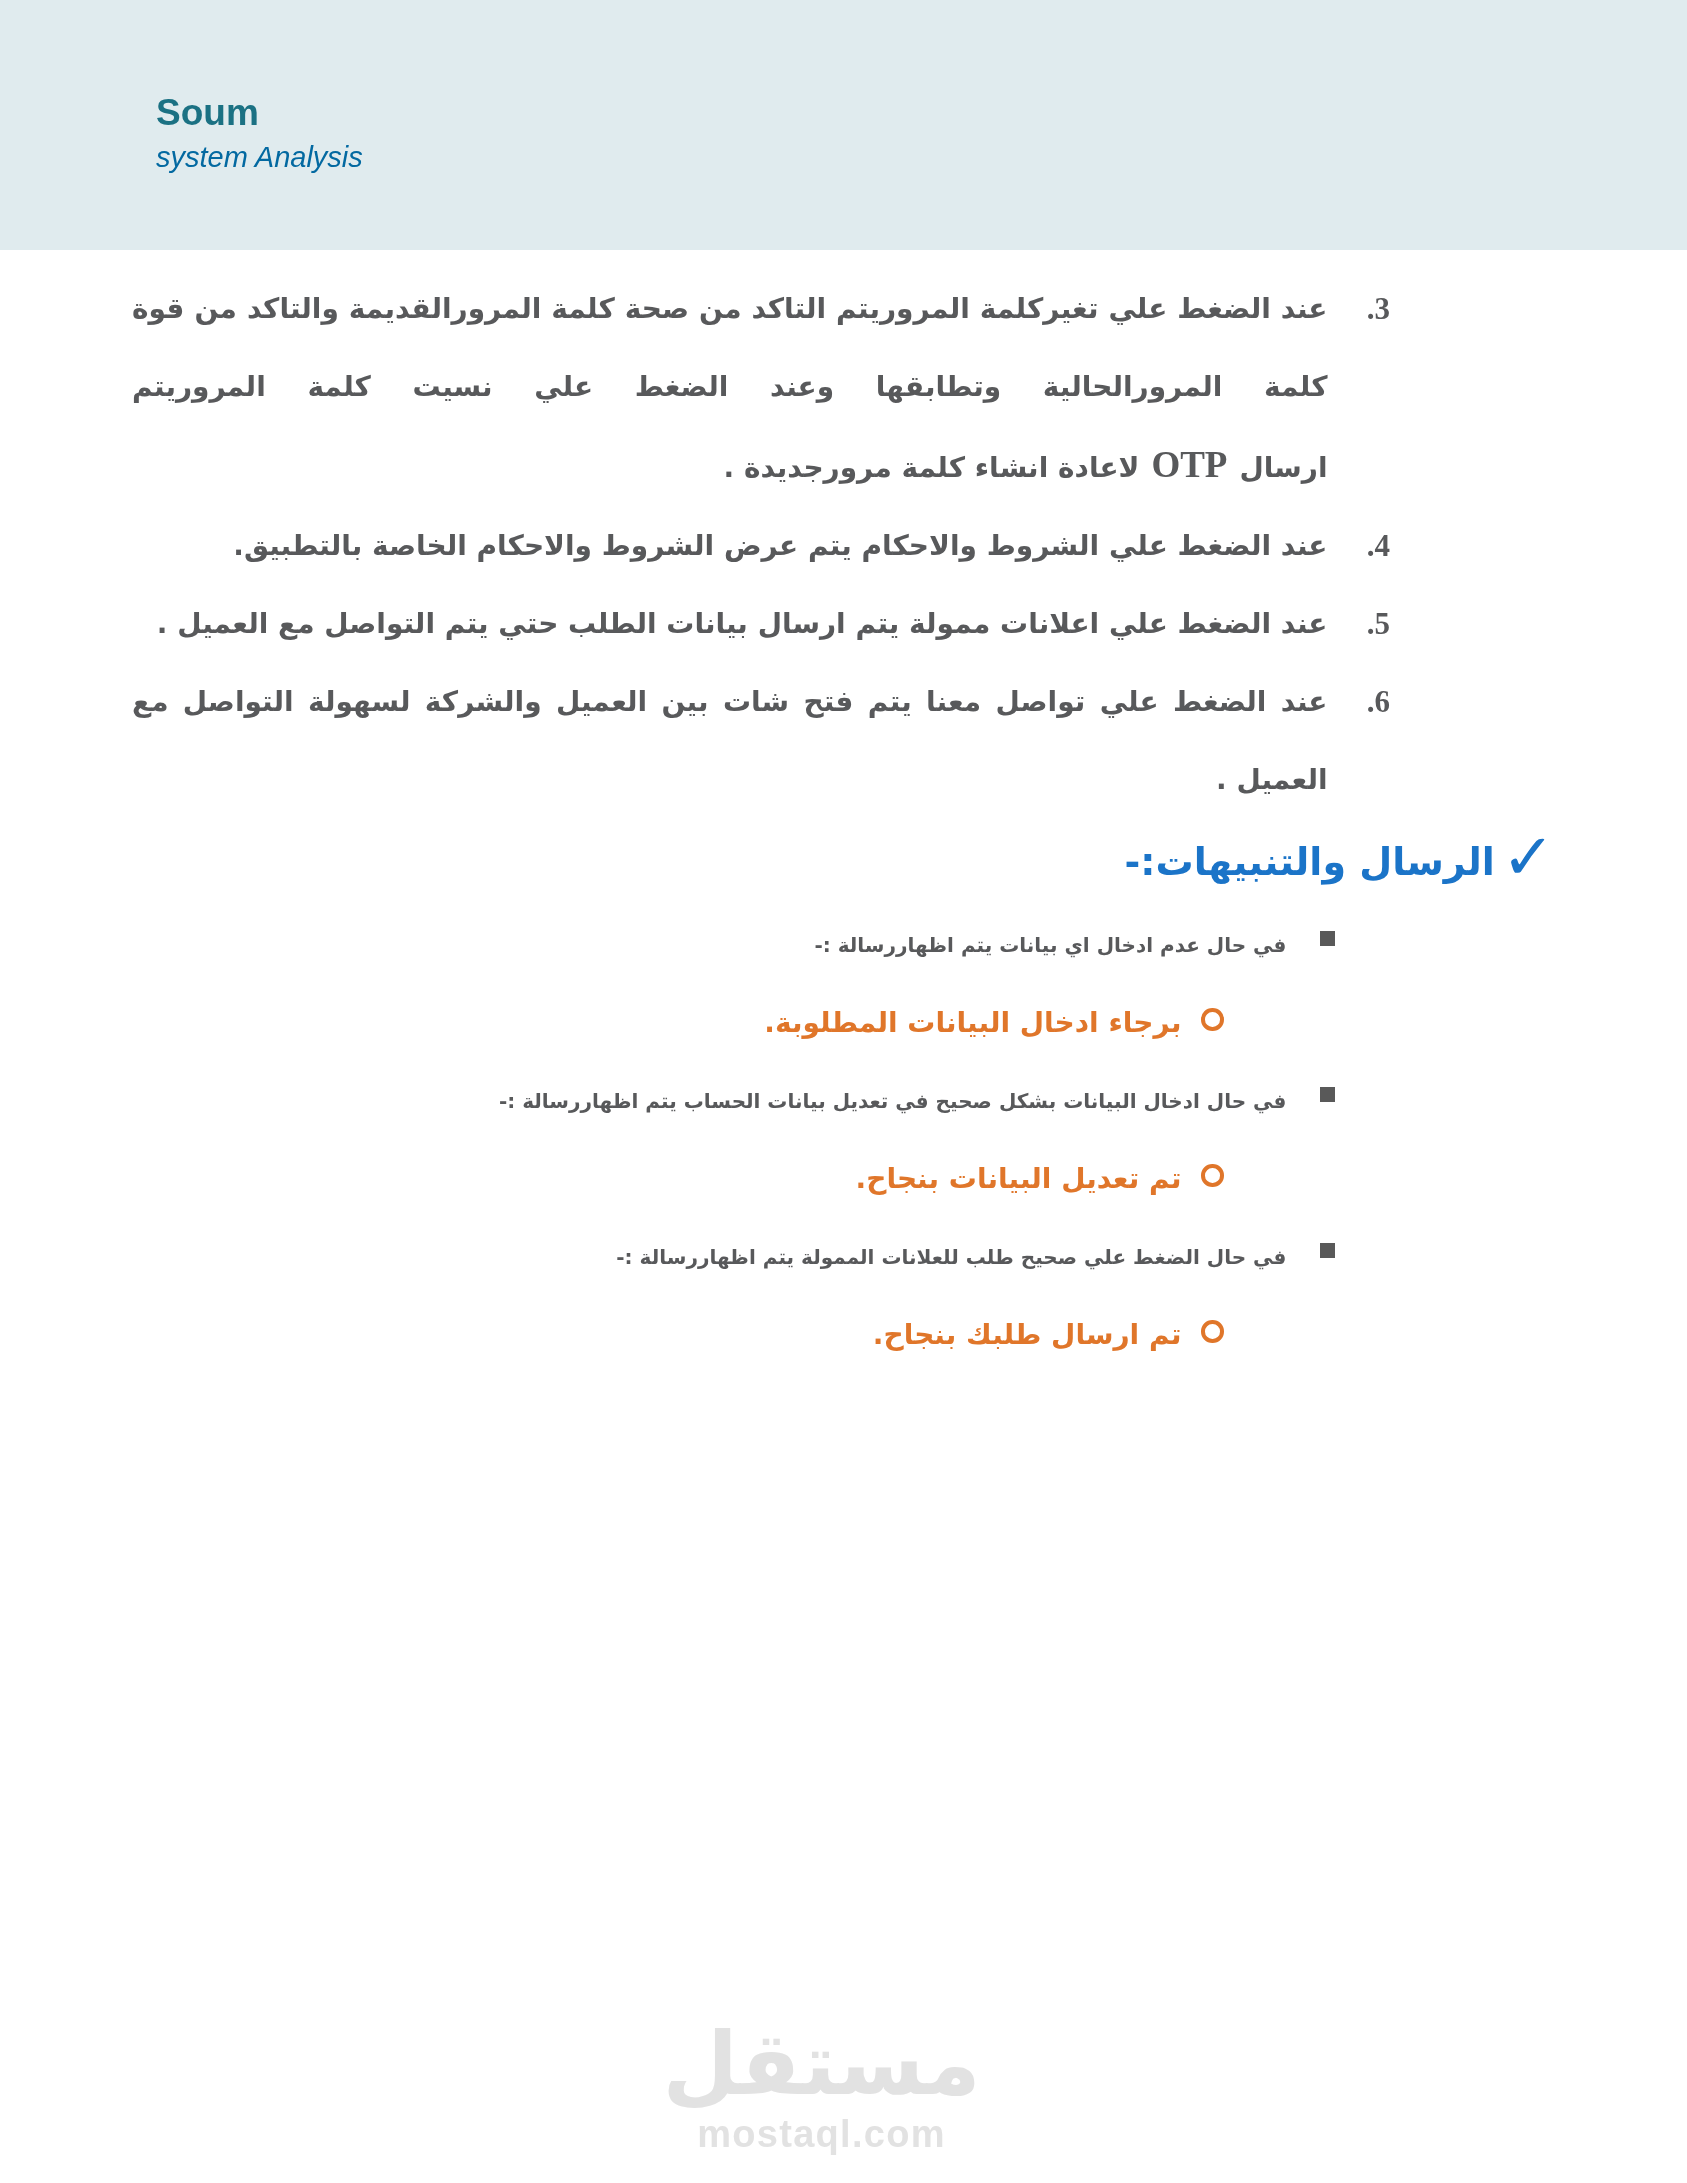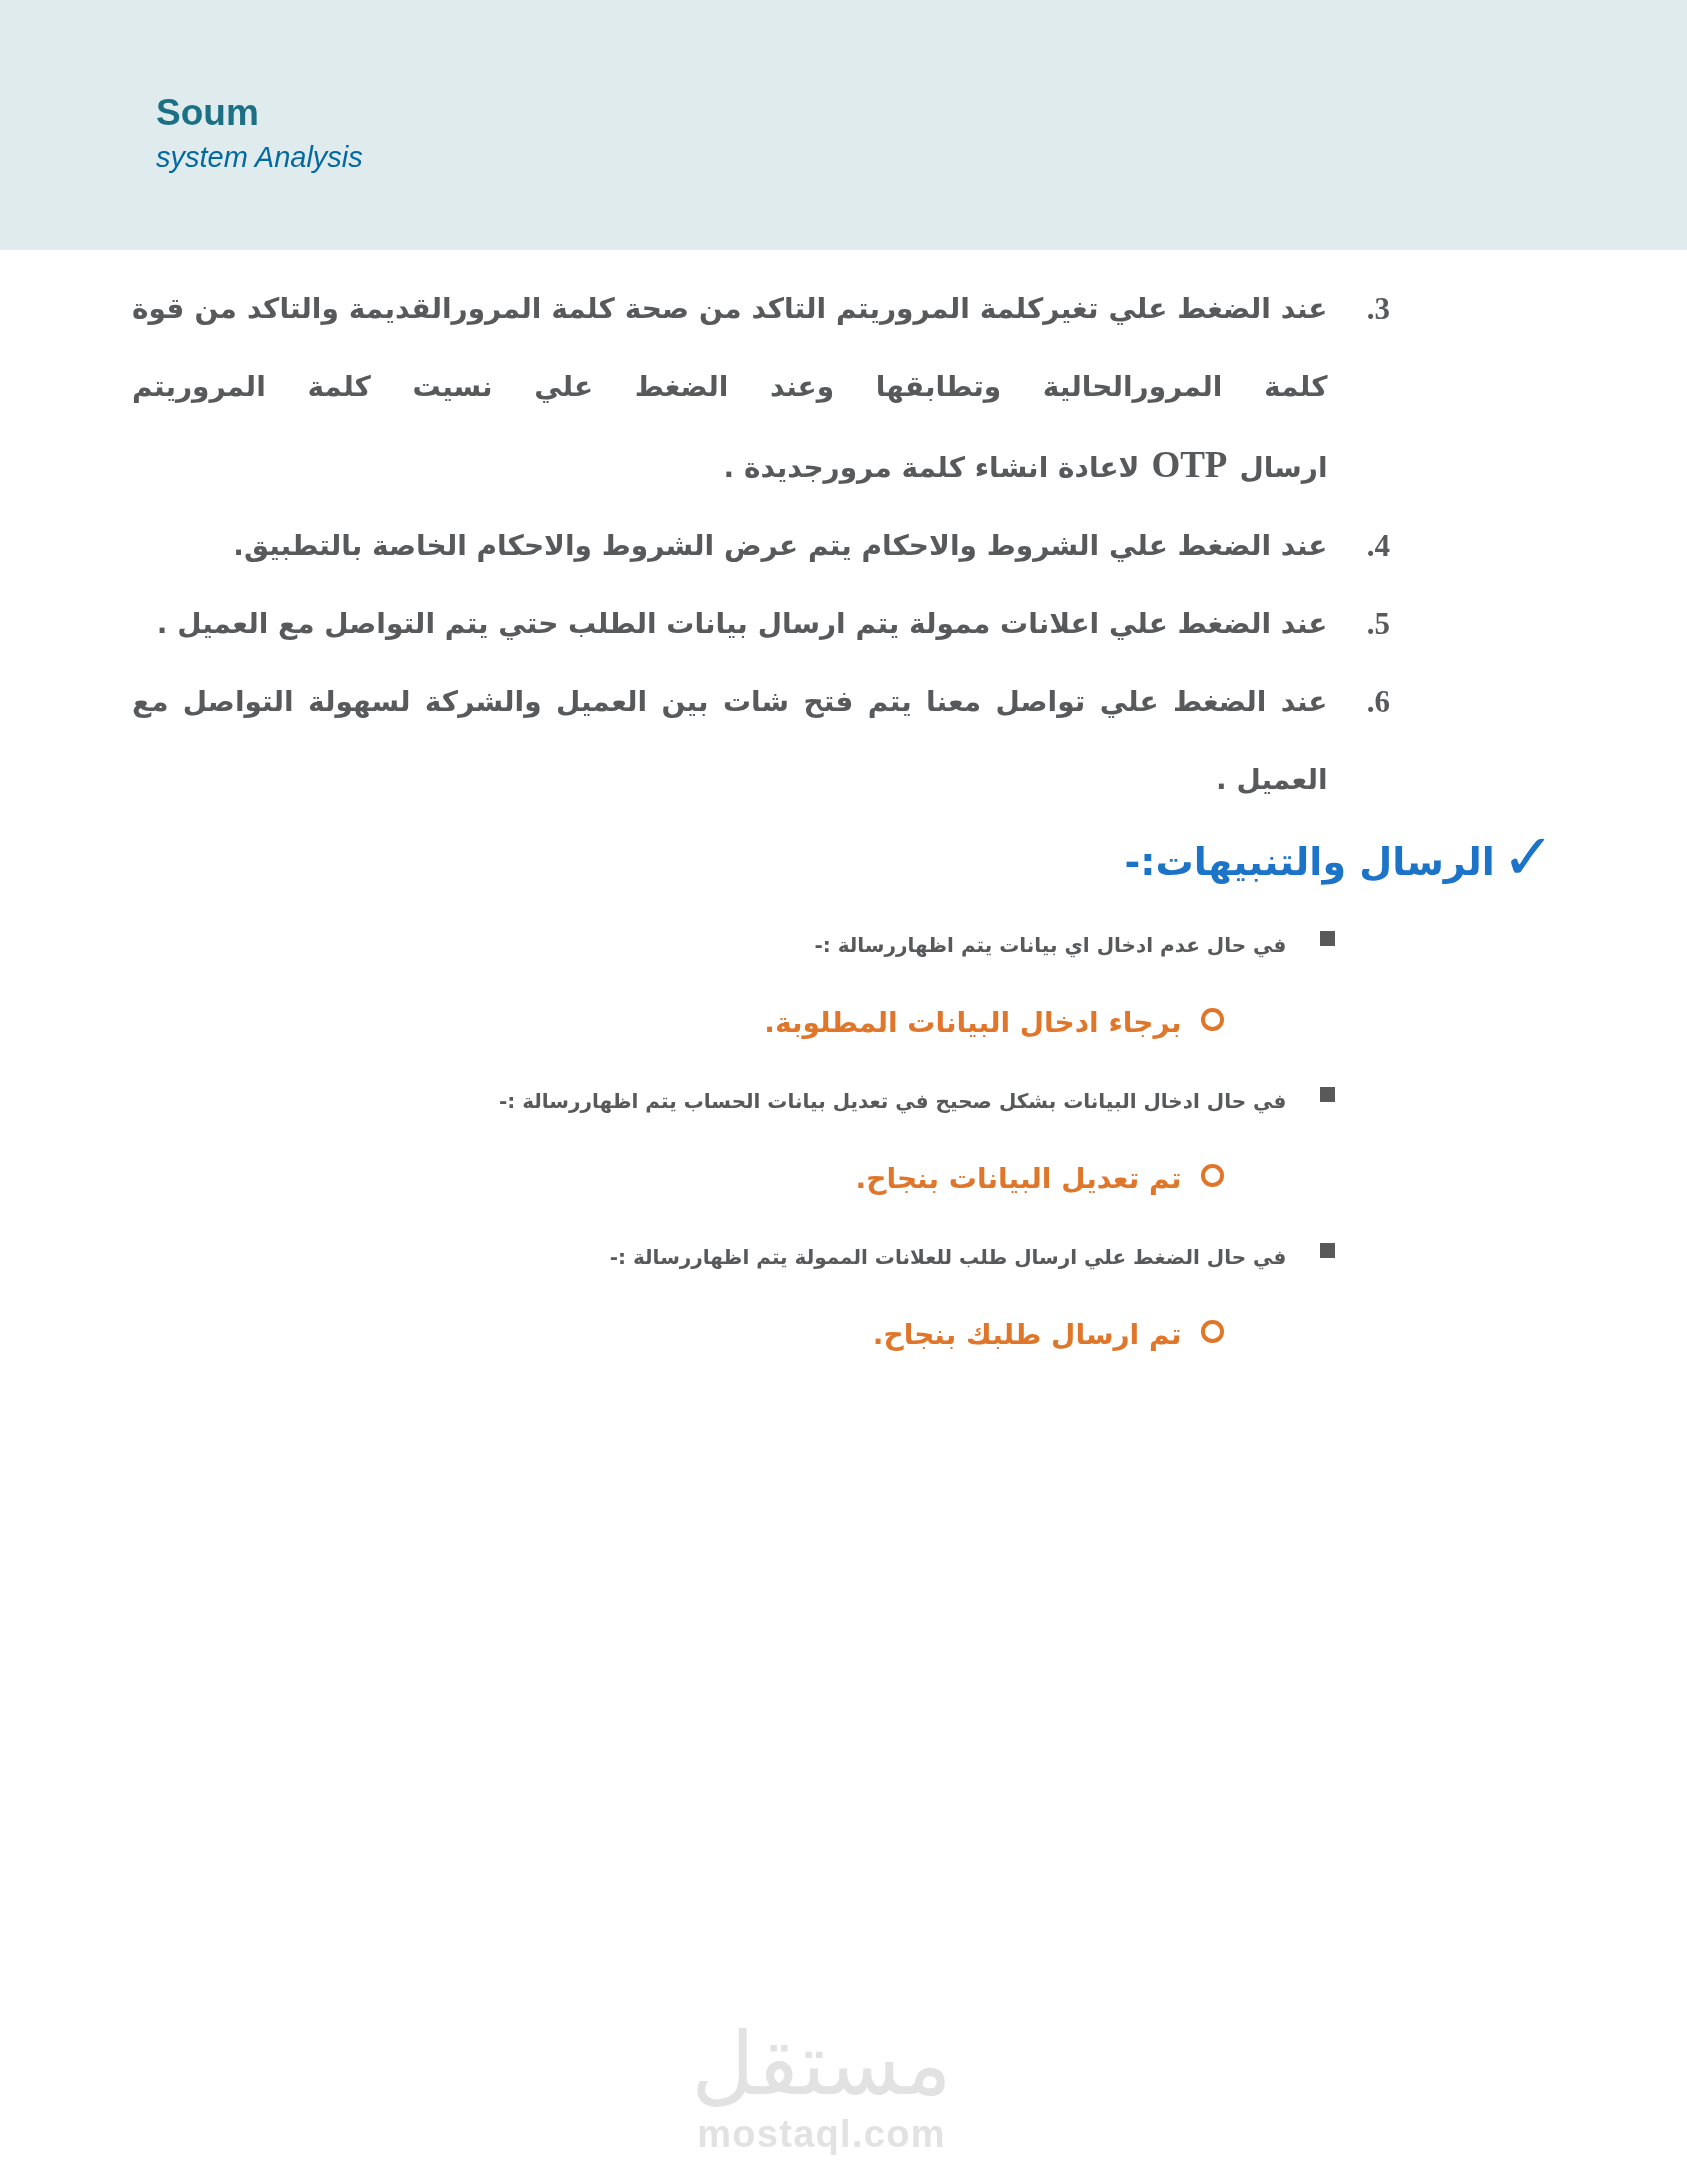--- a/index.html
+++ b/index.html
@@ -31,21 +31,21 @@
   .heading-text{color:#1b74c8;font-size:38px;font-weight:700;}
   
   .cond-row{display:flex;line-height:78px;padding-right:220px;}
   .sq{flex:0 0 auto;width:14.6px;height:14.6px;background:#595959;margin-top:25px;margin-left:34px;}
   .cond-text{font-size:20px;font-weight:700;color:#58595b;}
   .msg-row{display:flex;line-height:78px;padding-right:331px;}
   .circ{flex:0 0 auto;width:14.6px;height:14.6px;border:4.6px solid #e0762a;border-radius:50%;margin-top:24px;margin-left:20px;background:#ffffff;}
   .msg-text{font-size:28px;font-weight:700;color:#e0762a;}
   
   .watermark{position:absolute;top:2019px;left:calc(50% - 22px);transform:translateX(-50%);text-align:center;}
-  .wm-logo{font-size:87px;font-weight:400;color:#e2e2e2;line-height:1.05;direction:rtl;}
+  .wm-logo{font-size:87px;font-weight:700;color:#e2e2e2;line-height:1.05;direction:rtl;}
   .wm-site{font-family:"Liberation Sans",sans-serif;font-weight:700;font-size:38px;color:#e2e2e2;margin-top:2.6px;letter-spacing:1.3px;}
 </style>
 </head>
 <body>
 
 <div class="page">
 
   <div class="band">
     <div class="brand">Soum</div>
     <div class="subtitle">system Analysis</div>
@@ -95,21 +95,21 @@
         <span class="sq"></span>
         <div class="cond-text">في حال ادخال البيانات بشكل صحيح في تعديل بيانات الحساب  يتم اظهاررسالة :-</div>
       </div>
       <div class="msg-row">
         <span class="circ"></span>
         <div class="msg-text">تم تعديل البيانات بنجاح.</div>
       </div>
 
       <div class="cond-row">
         <span class="sq"></span>
-        <div class="cond-text">في حال الضغط علي ارسال طلب للعلانات الممولة يتم اظهاررسالة :-</div>
+        <div class="cond-text">في حال الضغط علي صحيح طلب للعلانات الممولة يتم اظهاررسالة :-</div>
       </div>
       <div class="msg-row">
         <span class="circ"></span>
         <div class="msg-text">تم ارسال طلبك  بنجاح.</div>
       </div>
 
     </div>
   </div>
 
   <div class="watermark">

